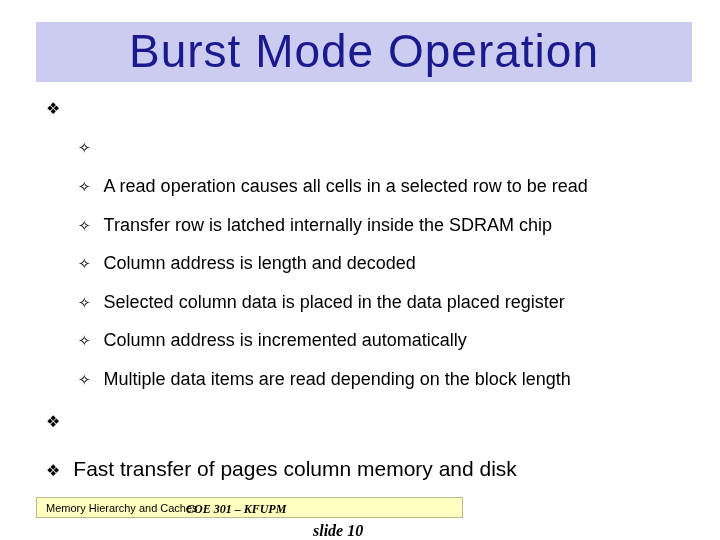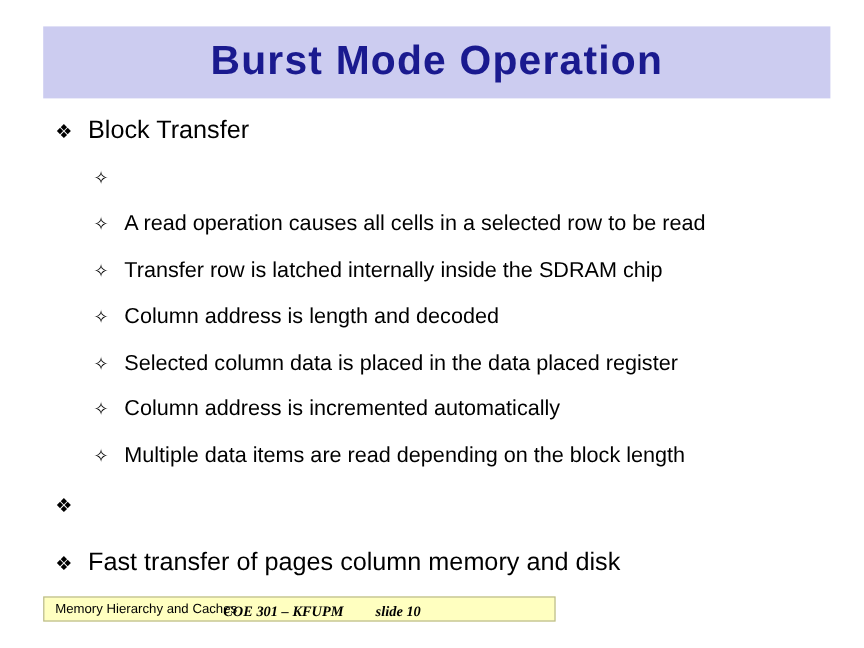--- a/index.html
+++ b/index.html
@@ -15,22 +15,22 @@
     position:absolute;
     left:36px;top:22px;
     width:656px;height:60px;
     background:#ccccf0;
   }
   .title-text{
     display:block;
     width:100%;height:100%;
     line-height:58px;
     text-align:center;
-    font-size:34px;
-    font-weight:bold;
+    font-size:46px;
+    font-weight:normal;
     color:#1a1a8f;
     letter-spacing:1px;
   }
   .line{
     position:absolute;
     display:flex;
     align-items:baseline;
     white-space:nowrap;
   }
   .line .bullet{
@@ -45,34 +45,33 @@
     position:absolute;
     left:36px;top:497px;
     width:427px;height:21px;
     background:#ffffc0;
     border:1px solid #b9b98e;
     box-sizing:border-box;
   }
   .footer-bar span{position:absolute;top:4px;}
   .footer-title{left:9px;font-size:11px;font-family:"Liberation Sans",sans-serif;}
   .footer-course{left:149px;font-size:12px;font-family:"Liberation Serif",serif;font-style:italic;font-weight:bold;}
-  .footer-slide{left:276px;font-size:12px;font-family:"Liberation Serif",serif;font-style:italic;font-weight:bold;}
+  .footer-slide{left:276px;font-size:16px;font-family:"Liberation Serif",serif;font-style:italic;font-weight:bold;margin-top:20px;}
 </style>
 </head>
 <body>
 
 <div class="slide">
 
   <div class="title-bar">
     <span class="title-text">Burst Mode Operation</span>
   </div>
 
   <div class="line lvl1" style="top:97px;">
     <span class="bullet">❖</span>
-    <span>Block Transfer</span>
   </div>
 
   <div class="line lvl2" style="top:137px;">
     <span class="bullet">✧</span>
   </div>
 
   <div class="line lvl2" style="top:175px;">
     <span class="bullet">✧</span>
     <span>A read operation causes all cells in a selected row to be read</span>
   </div>

